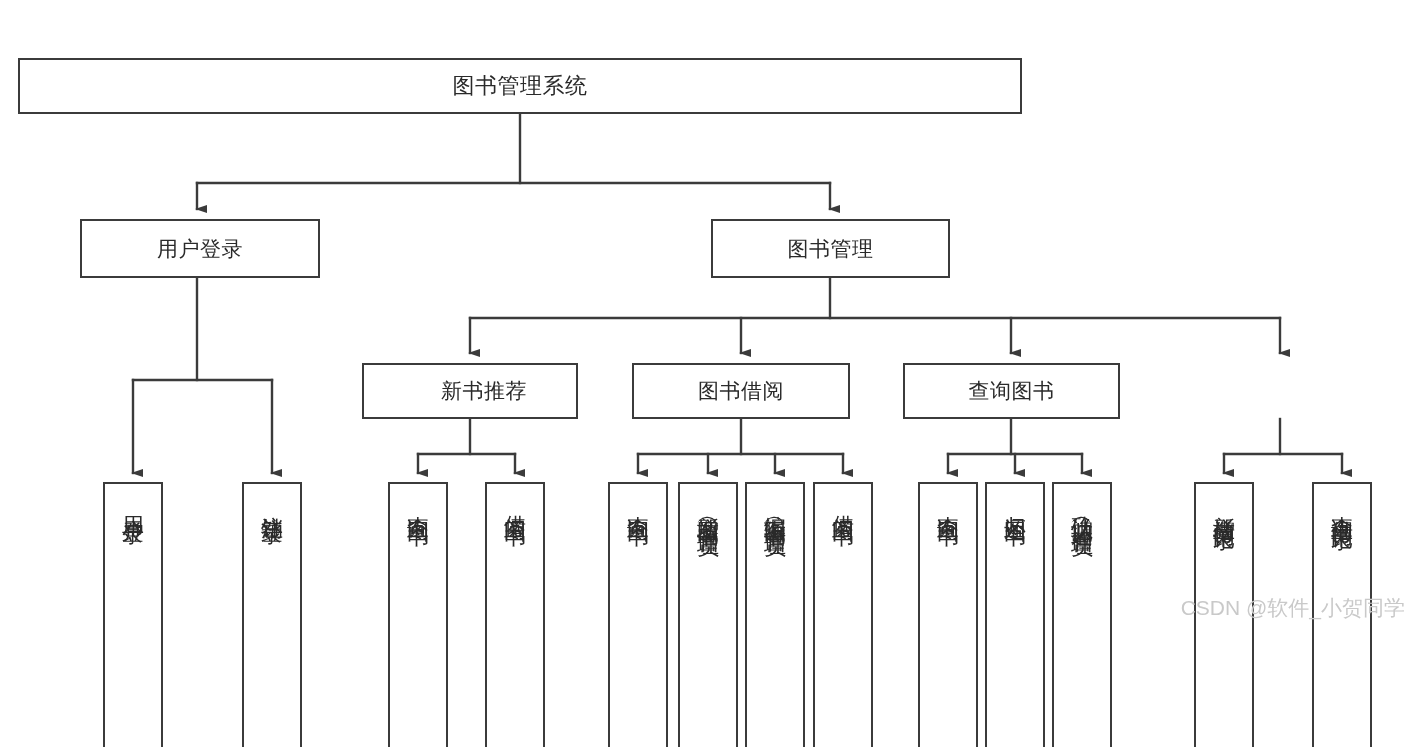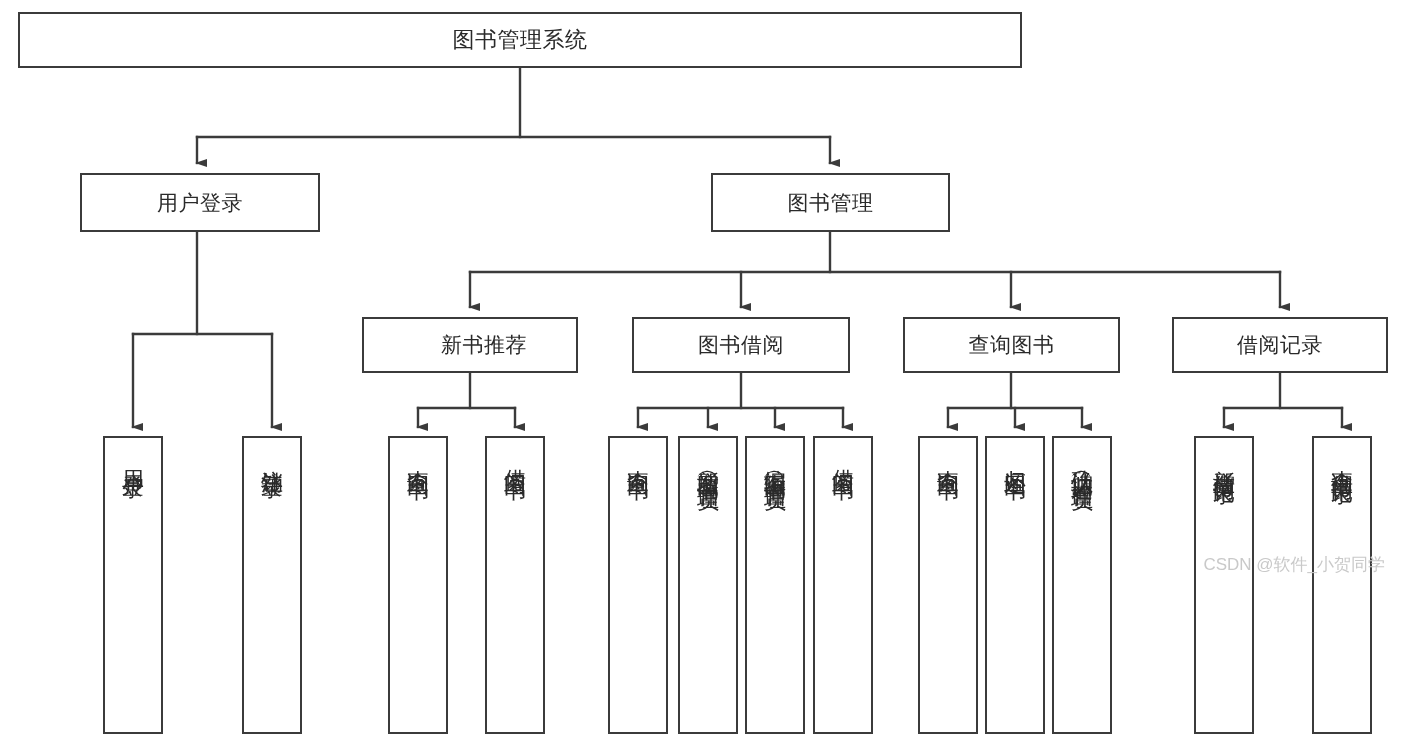--- a/index.html
+++ b/index.html
@@ -1,21 +1,21 @@
 <!DOCTYPE html>
 <html><head>
 <meta charset="utf-8">
 <style>
   html,body{margin:0;padding:0;background:#ffffff;}
   body{
     width:1405px;height:747px;
     font-family:"Liberation Sans","DejaVu Sans",sans-serif;
     overflow:hidden;
   }
-  #diagram-root{position:relative;width:1405px;height:580px;background:#fff;}
+  #diagram-root{position:relative;width:1405px;height:580px;background:#fff;margin-top:46px;}
   svg.wires{position:absolute;left:0;top:0;width:1405px;height:747px;}
   .node{
     position:absolute;
     box-sizing:border-box;
     background:#ffffff;
     border:2px solid #3b3b3b;
     display:flex;
     align-items:center;
     justify-content:center;
     color:#2a2a2a;
@@ -38,22 +38,22 @@
     writing-mode:vertical-rl;
     text-orientation:upright;
     font-size:22px;
     letter-spacing:3px;
     line-height:1;
     white-space:nowrap;
   }
   .node.root .node-label{font-size:22px;}
   .watermark{
     position:absolute;
-    right:20px;bottom:4px;
-    font-size:17px;
+    right:0;bottom:4px;
+    font-size:21px;
     color:#c9c9c9;
     white-space:nowrap;
     user-select:none;
   }
 </style>
 </head>
 <body>
 
 <div id="diagram-root">
 
@@ -120,23 +120,20 @@
 
   <div class="node horizontal" style="left:362px;top:317px;width:216px;height:56px;padding-left:28px;">
     <span class="node-label">新书推荐</span>
   </div>
   <div class="node horizontal" style="left:632px;top:317px;width:218px;height:56px;">
     <span class="node-label">图书借阅</span>
   </div>
   <div class="node horizontal" style="left:903px;top:317px;width:217px;height:56px;">
     <span class="node-label">查询图书</span>
   </div>
-  <div class="node horizontal" style="left:1172px;top:317px;width:216px;height:56px;">
-    <span class="node-label">借阅记录</span>
-  </div>
 
   <div class="node vertical" style="left:103px;top:436px;width:60px;height:298px;">
     <span class="node-label">用户登录</span>
   </div>
   <div class="node vertical" style="left:242px;top:436px;width:60px;height:298px;">
     <span class="node-label">注销登录</span>
   </div>
 
   <div class="node vertical" style="left:388px;top:436px;width:60px;height:298px;">
     <span class="node-label">查询图书</span>

